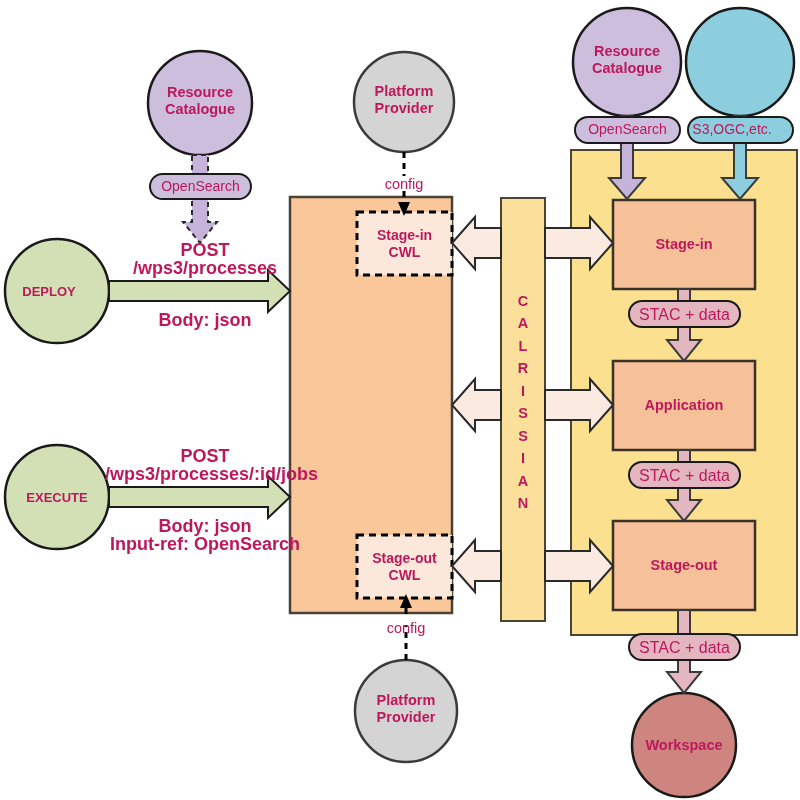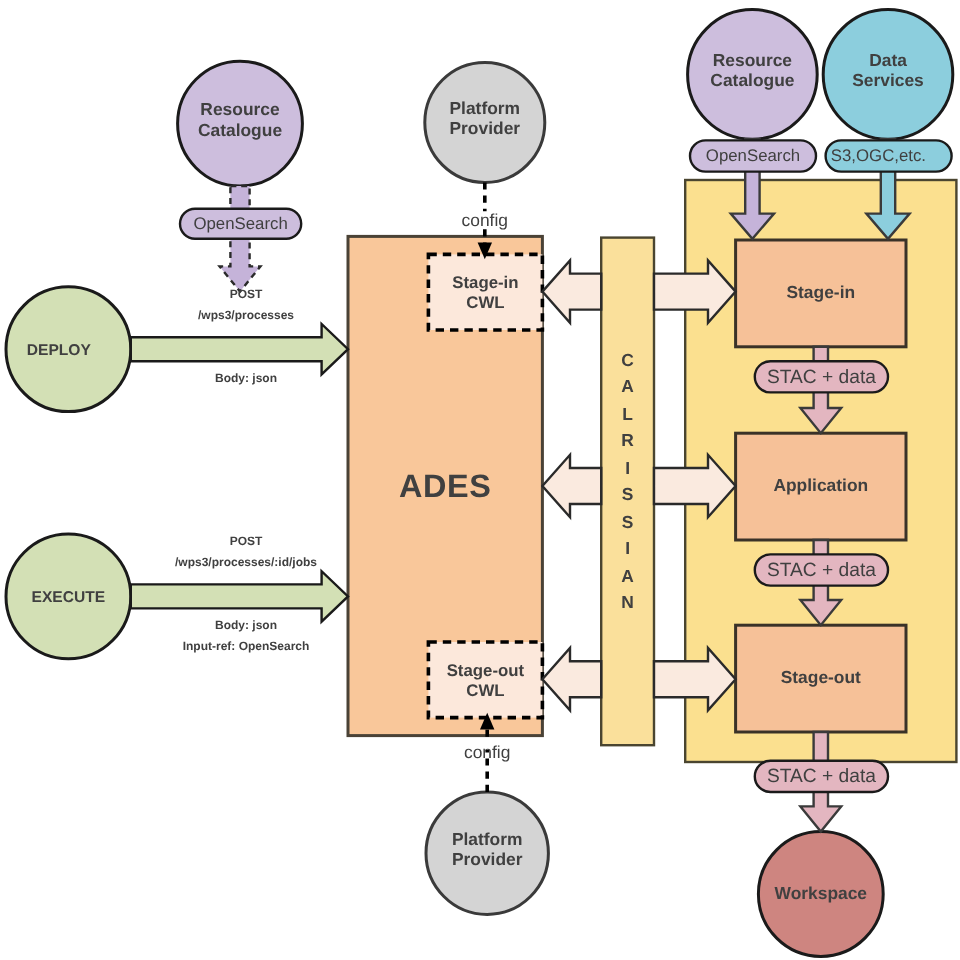--- a/index.html
+++ b/index.html
@@ -21,33 +21,33 @@
     position: absolute;
     left: 0;
     top: 0;
     width: 800px;
     height: 800px;
   }
   .lbl {
     position: absolute;
     text-align: center;
     line-height: 1.18;
-    color: #404040;
+    color: #be185d;
     pointer-events: none;
     white-space: pre-line;
   }
   .circle-label { font-size: 14.5px; font-weight: bold; }
   .circle-label-sm { font-size: 13px; font-weight: bold; }
   .pill-label { font-size: 14px; font-weight: normal; }
   .pill-label-sm { font-size: 16px; font-weight: normal; }
   .box-label { font-size: 14.5px; font-weight: bold; }
   .ades-label { font-size: 27px; font-weight: bold; letter-spacing: 0.5px; }
   .cwl-label { font-size: 14px; font-weight: bold; }
   .config-label { font-size: 14.5px; font-weight: normal; }
-  .flow-label { font-size: 10px; font-weight: bold; }
+  .flow-label { font-size: 18px; font-weight: bold; }
   .k8s-label { font-size: 15px; font-weight: bold; }
   .calr-label {
     font-size: 14.5px;
     font-weight: bold;
     line-height: 1.55;
   }
 </style>
 </head>
 <body>
 
@@ -118,33 +118,30 @@
 
   <div class="lbl circle-label" style="left:148px; top:84px; width:104px;">Resource
 Catalogue</div>
 
   <div class="lbl circle-label" style="left:354px; top:83px; width:100px;">Platform
 Provider</div>
 
   <div class="lbl circle-label" style="left:573px; top:43px; width:108px;">Resource
 Catalogue</div>
 
-  <div class="lbl circle-label" style="left:686px; top:43px; width:108px;">Data
-Services</div>
 
   <div class="lbl circle-label-sm" style="left:5px; top:284px; width:88px;">DEPLOY</div>
 
   <div class="lbl circle-label-sm" style="left:5px; top:490px; width:104px;">EXECUTE</div>
 
   <div class="lbl circle-label" style="left:356px; top:692px; width:100px;">Platform
 Provider</div>
 
   <div class="lbl circle-label" style="left:632px; top:737px; width:104px;">Workspace</div>
 
-  <div class="lbl ades-label" style="left:290px; top:390px; width:162px;">ADES</div>
 
   <div class="lbl cwl-label" style="left:357px; top:227px; width:95px;">Stage-in
 CWL</div>
   <div class="lbl cwl-label" style="left:357px; top:550px; width:95px;">Stage-out
 CWL</div>
 
   <div class="lbl calr-label" style="left:501px; top:290px; width:44px;">C
 A
 L
 R

